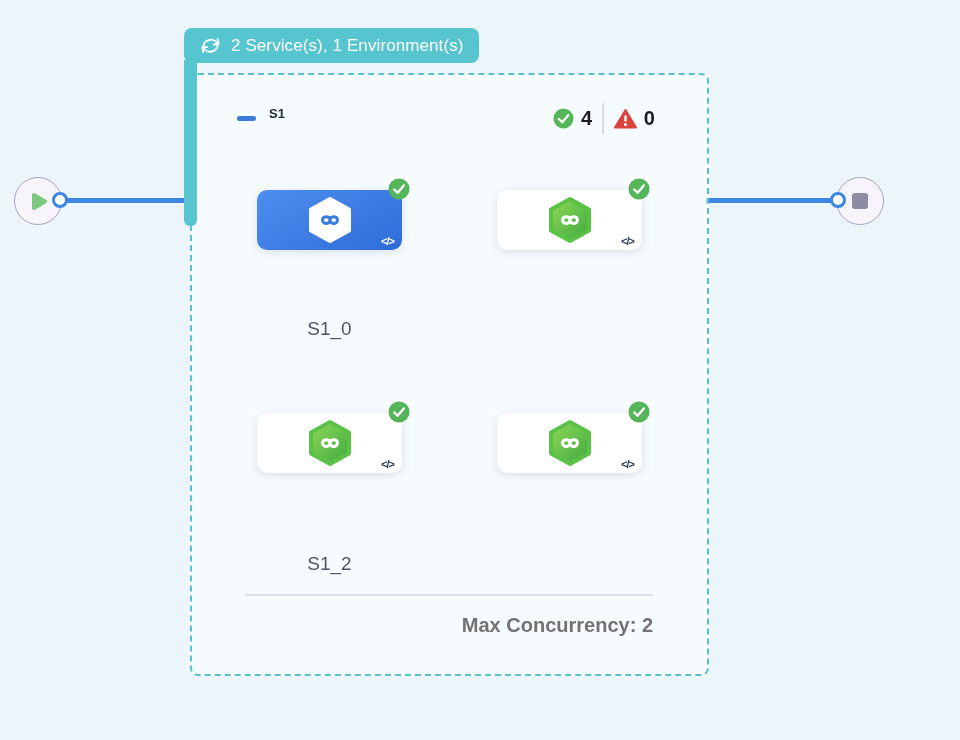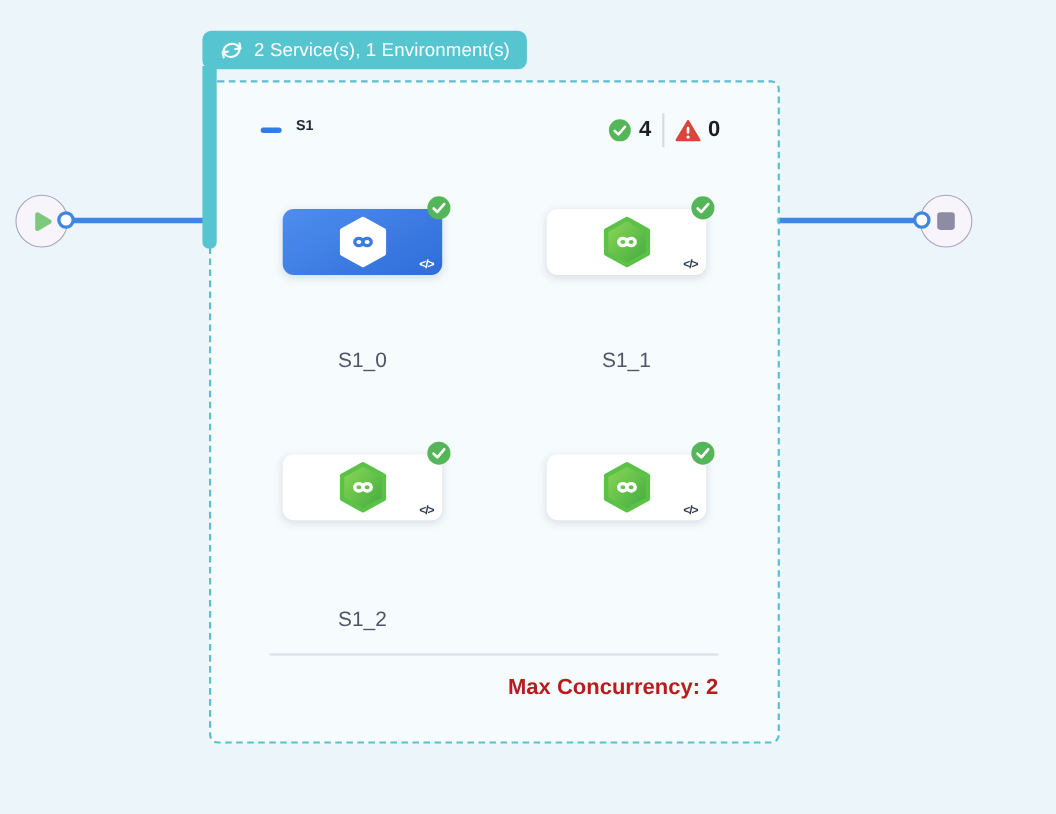--- a/index.html
+++ b/index.html
@@ -176,21 +176,21 @@
     width: 408px; height: 1.5px;
     background: #dcdfe9;
     z-index: 6;
   }
   .max-concurrency {
     position: absolute;
     left: 245px; top: 614px;
     width: 408px;
     text-align: right;
     font-size: 20px; font-weight: 700;
-    color: #b91c1c;
+    color: #737373;
     z-index: 6;
   }
 </style>
 </head>
 <body>
 
 <div class="canvas">
 
   <div class="node-circle node-start">
     <span style="display:flex; margin-left:3px;">
@@ -315,21 +315,20 @@
     <span class="code-glyph">&lt;/&gt;</span>
     <span class="svc-check">
       <svg width="22" height="22" viewBox="0 0 22 22">
         <circle cx="11" cy="11" r="10.5" fill="#55b559"></circle>
         <polyline points="6.2,11.5 9.6,14.7 15.8,7.5" fill="none" stroke="#ffffff" stroke-width="2.4" stroke-linecap="round" stroke-linejoin="round"></polyline>
       </svg>
     </span>
   </div>
 
   <div class="svc-label label-pos-0">S1_0</div>
-  <div class="svc-label label-pos-1">S1_1</div>
   <div class="svc-label label-pos-2">S1_2</div>
 
   <div class="stage-footer-divider"></div>
   <div class="max-concurrency">Max Concurrency: 2</div>
 
   <div class="edge-line edge-right"></div>
   <div class="port port-right"></div>
   <div class="node-circle node-end">
     <span class="stop-square"></span>
   </div>

